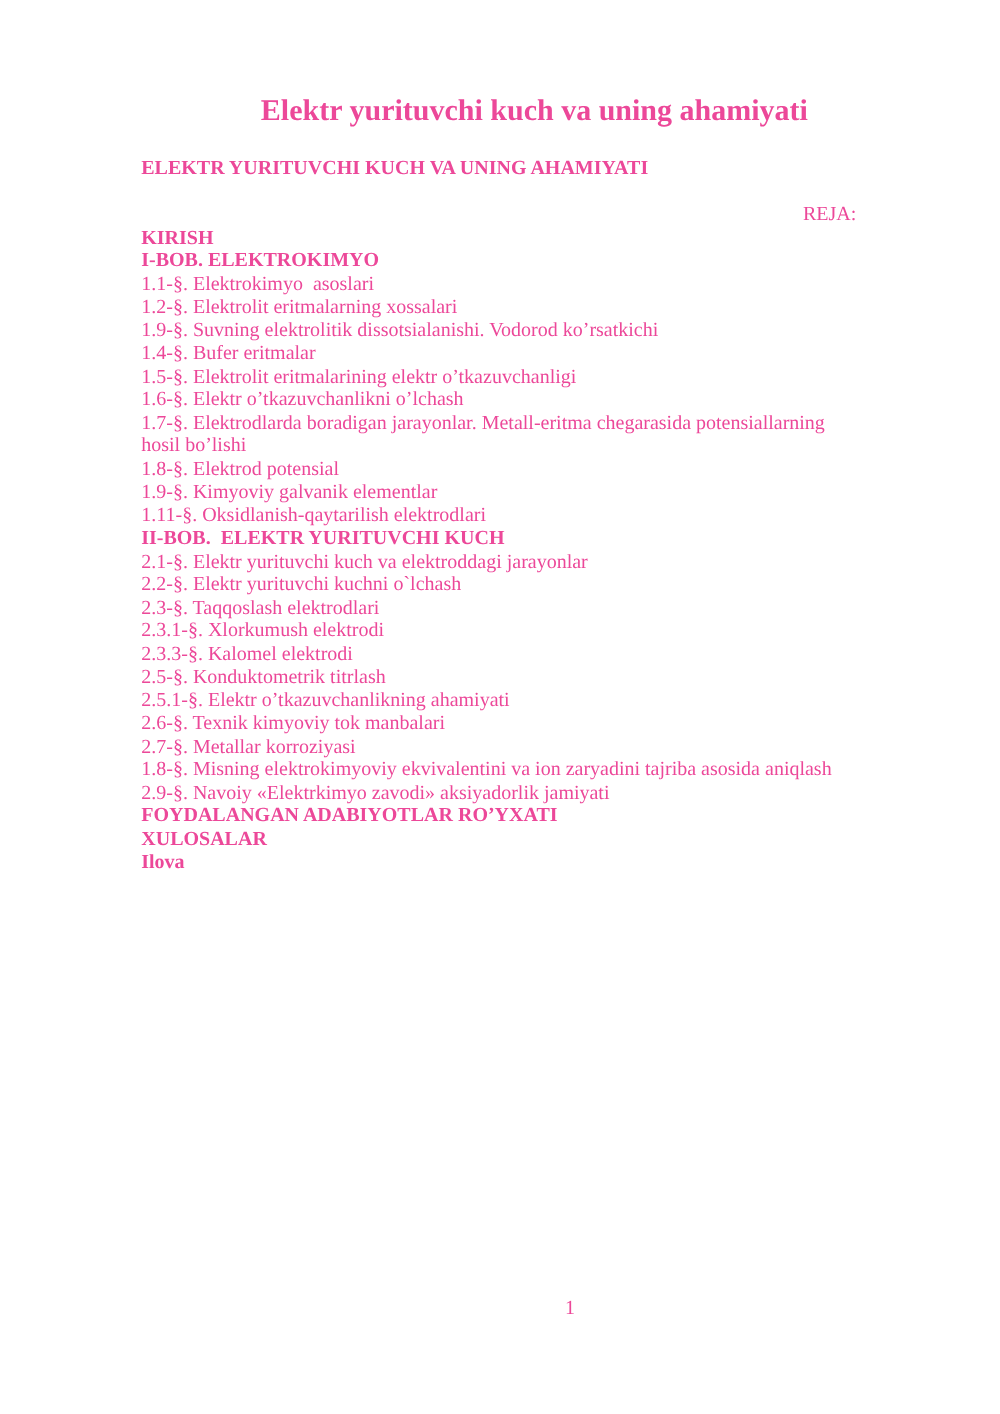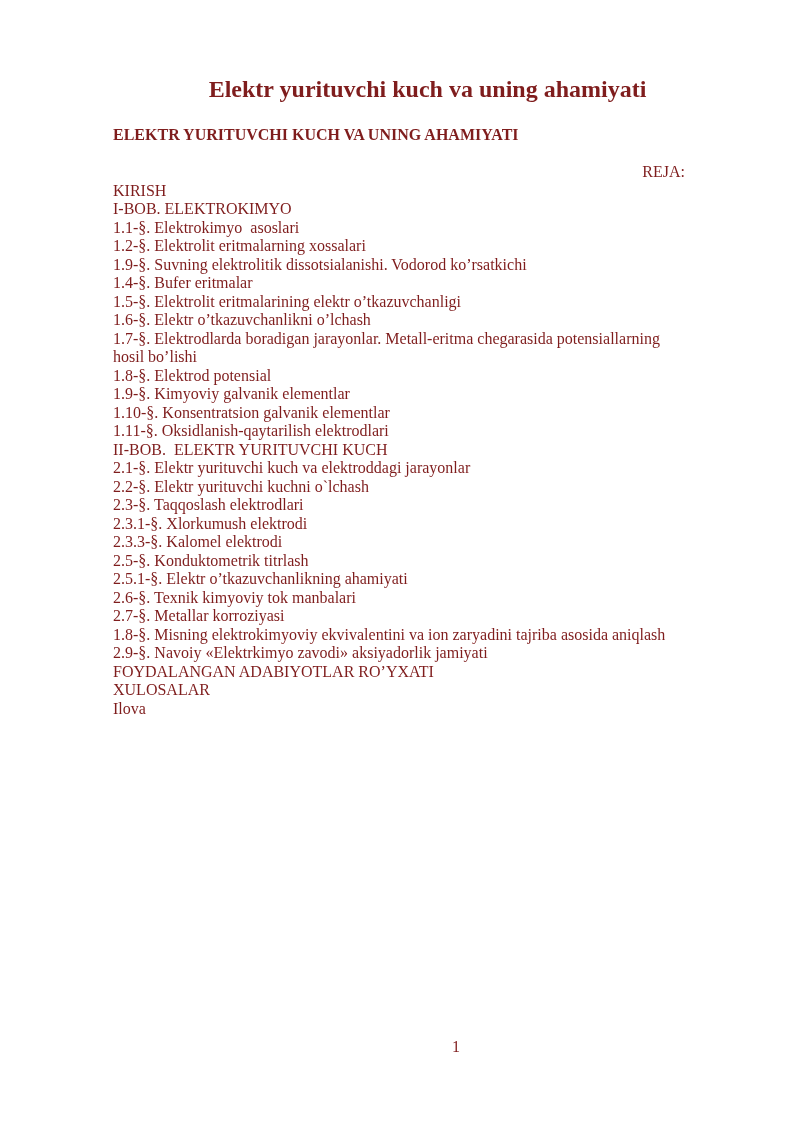--- a/index.html
+++ b/index.html
@@ -5,21 +5,21 @@
   html, body {
     margin: 0;
     padding: 0;
     background: #ffffff;
   }
   .page {
     position: relative;
     width: 800px;
     height: 1131px;
     background: #ffffff;
-    color: #7f1d1d;
+    color: #ec4899;
     font-family: "Liberation Serif", "DejaVu Serif", serif;
     font-size: 16px;
     line-height: 18.5px;
     overflow: hidden;
   }
   .doc {
     position: absolute;
     left: 113px;
     top: 0;
     width: 572px;
@@ -39,21 +39,21 @@
   }
   .reja {
     margin-top: 18.5px;
     padding-left: 57px;
     text-align: right;
   }
   .toc-line {
     white-space: pre-wrap;
   }
   .toc-line.bold {
-    font-weight: normal;
+    font-weight: bold;
   }
   .footer {
     position: absolute;
     left: 113px;
     top: 1038px;
     width: 572px;
     padding-left: 57px;
     text-align: center;
   }
 </style>
@@ -70,21 +70,20 @@
         <div class="toc-line bold">I-BOB. ELEKTROKIMYO</div>
         <div class="toc-line">1.1-§. Elektrokimyo  asoslari</div>
         <div class="toc-line">1.2-§. Elektrolit eritmalarning xossalari</div>
         <div class="toc-line">1.9-§. Suvning elektrolitik dissotsialanishi. Vodorod ko’rsatkichi</div>
         <div class="toc-line">1.4-§. Bufer eritmalar</div>
         <div class="toc-line">1.5-§. Elektrolit eritmalarining elektr o’tkazuvchanligi</div>
         <div class="toc-line">1.6-§. Elektr o’tkazuvchanlikni o’lchash</div>
         <div class="toc-line">1.7-§. Elektrodlarda boradigan jarayonlar. Metall-eritma chegarasida potensiallarning hosil bo’lishi</div>
         <div class="toc-line">1.8-§. Elektrod potensial</div>
         <div class="toc-line">1.9-§. Kimyoviy galvanik elementlar</div>
-        <div class="toc-line">1.10-§. Konsentratsion galvanik elementlar</div>
         <div class="toc-line">1.11-§. Oksidlanish-qaytarilish elektrodlari</div>
         <div class="toc-line bold">II-BOB.  ELEKTR YURITUVCHI KUCH</div>
         <div class="toc-line">2.1-§. Elektr yurituvchi kuch va elektroddagi jarayonlar</div>
         <div class="toc-line">2.2-§. Elektr yurituvchi kuchni o`lchash</div>
         <div class="toc-line">2.3-§. Taqqoslash elektrodlari</div>
         <div class="toc-line">2.3.1-§. Xlorkumush elektrodi</div>
         <div class="toc-line">2.3.3-§. Kalomel elektrodi</div>
         <div class="toc-line">2.5-§. Konduktometrik titrlash</div>
         <div class="toc-line">2.5.1-§. Elektr o’tkazuvchanlikning ahamiyati</div>
         <div class="toc-line">2.6-§. Texnik kimyoviy tok manbalari</div>

